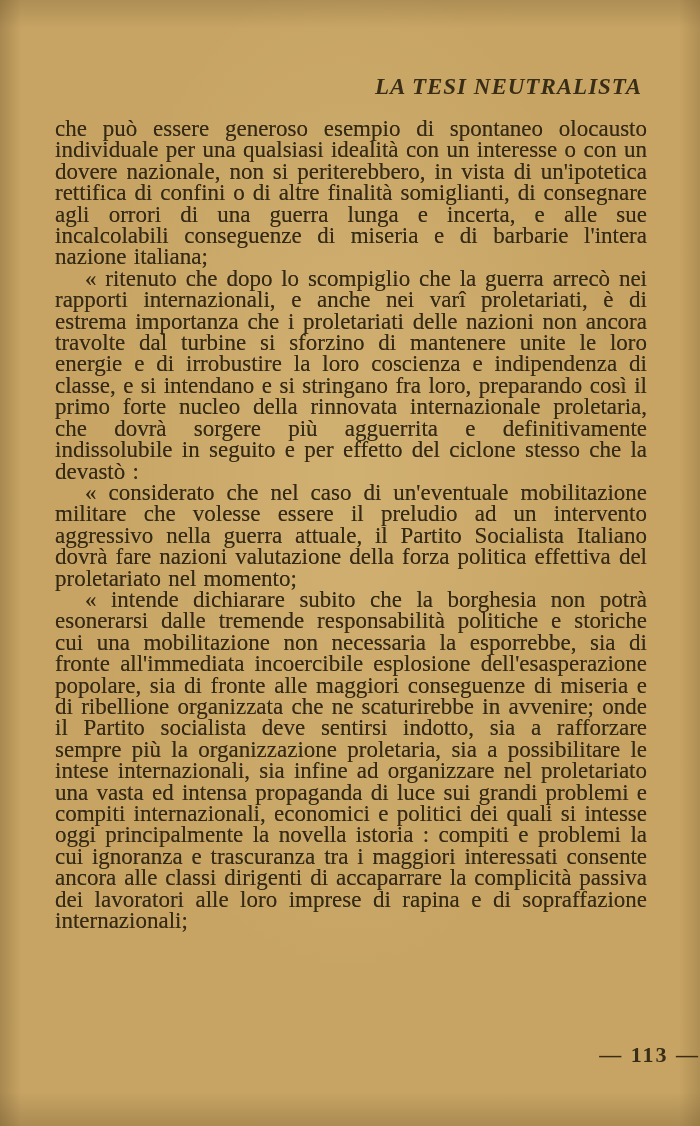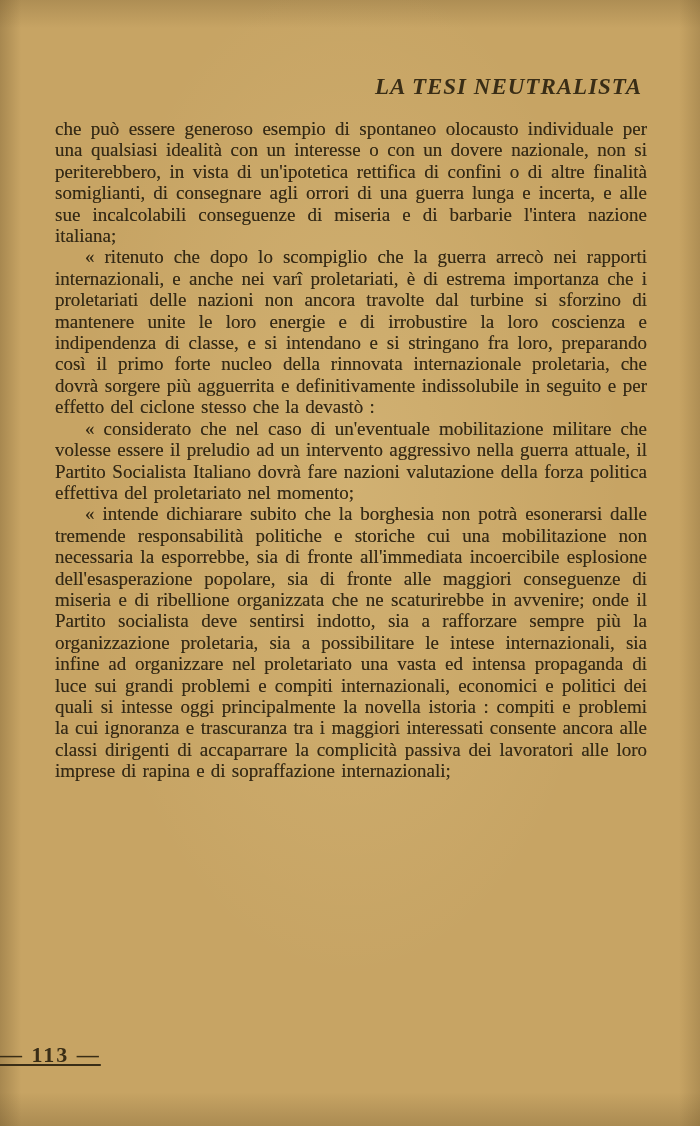--- a/index.html
+++ b/index.html
@@ -36,41 +36,40 @@
     color: #392d16;
   }
   .text-block {
     position: absolute;
     top: 118px;
     left: 55px;
     width: 592px;
   }
   .para {
     margin: 0;
-    font-size: 19px;
+    font-size: 23px;
     line-height: 21.4px;
     text-align: justify;
     word-spacing: 1.5px;
     color: #342915;
     text-shadow: 0 0 0.4px rgba(52,41,21,0.55);
   }
   .para.indent {
     text-indent: 30px;
   }
   .page-number {
     position: absolute;
     top: 1042px;
     left: 0;
     width: 100%;
-    text-align: left;
+    text-align: right;
     font-size: 22px;
     font-weight: 700;
     letter-spacing: 2px;
     color: #392d16;
-    text-decoration: underline;
   }
 </style>
 </head>
 <body>
 
 <div class="scan-page">
 
   <div class="running-header">LA TESI NEUTRALISTA</div>
 
   <div class="text-block">

